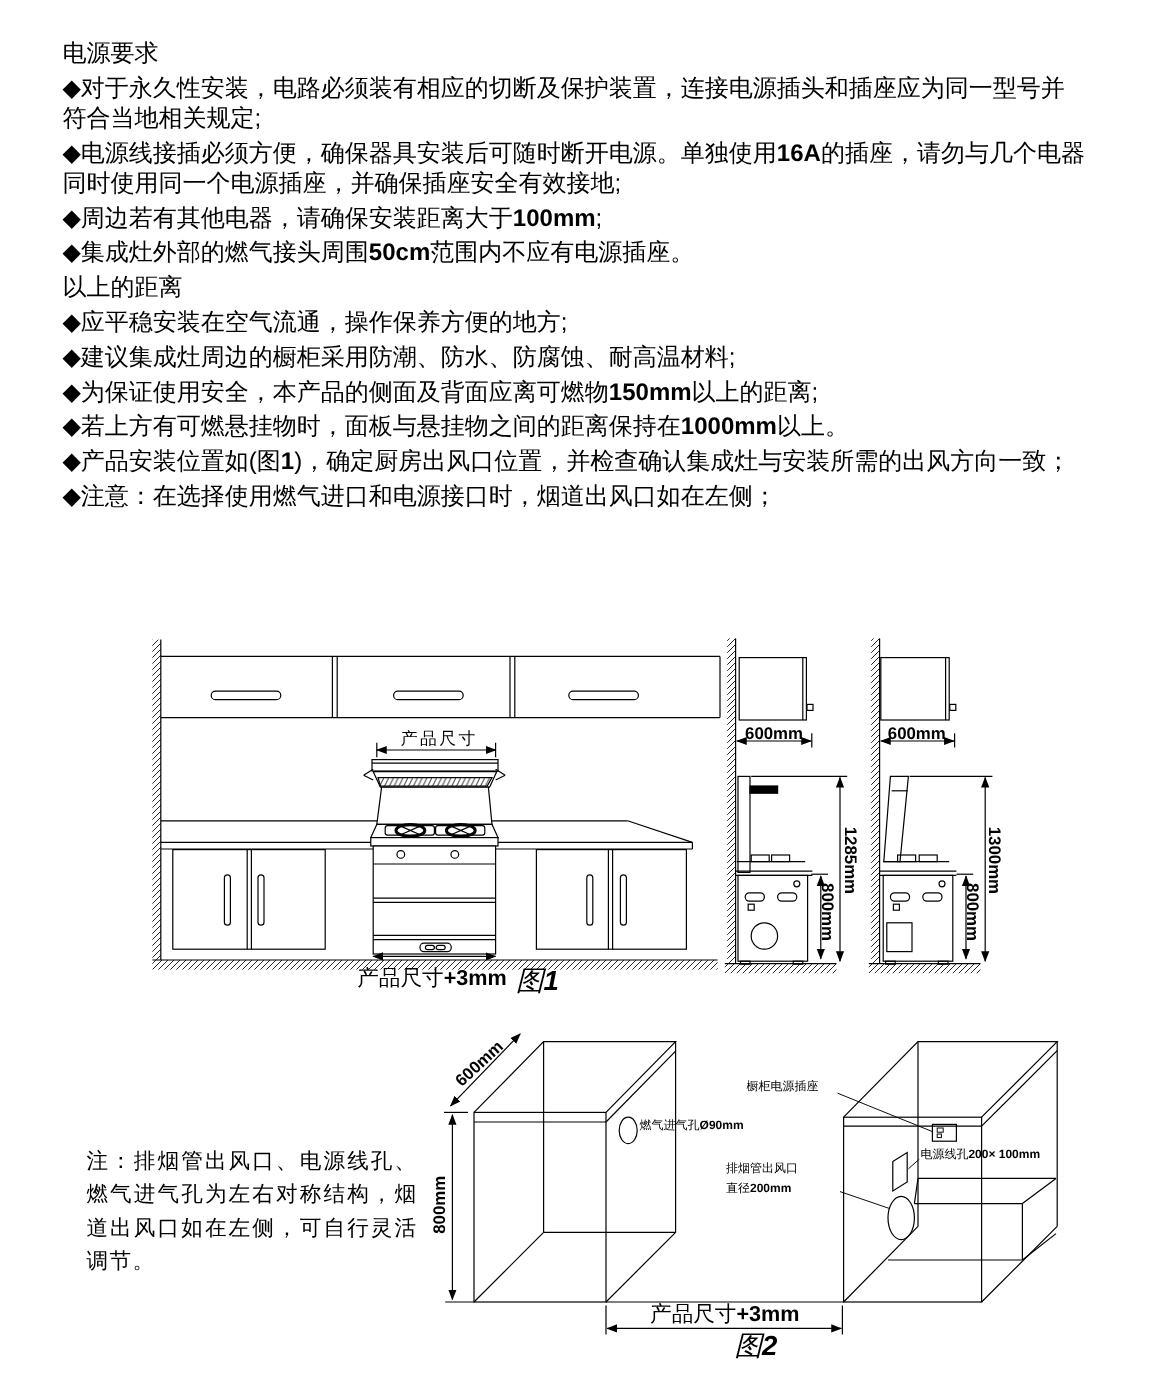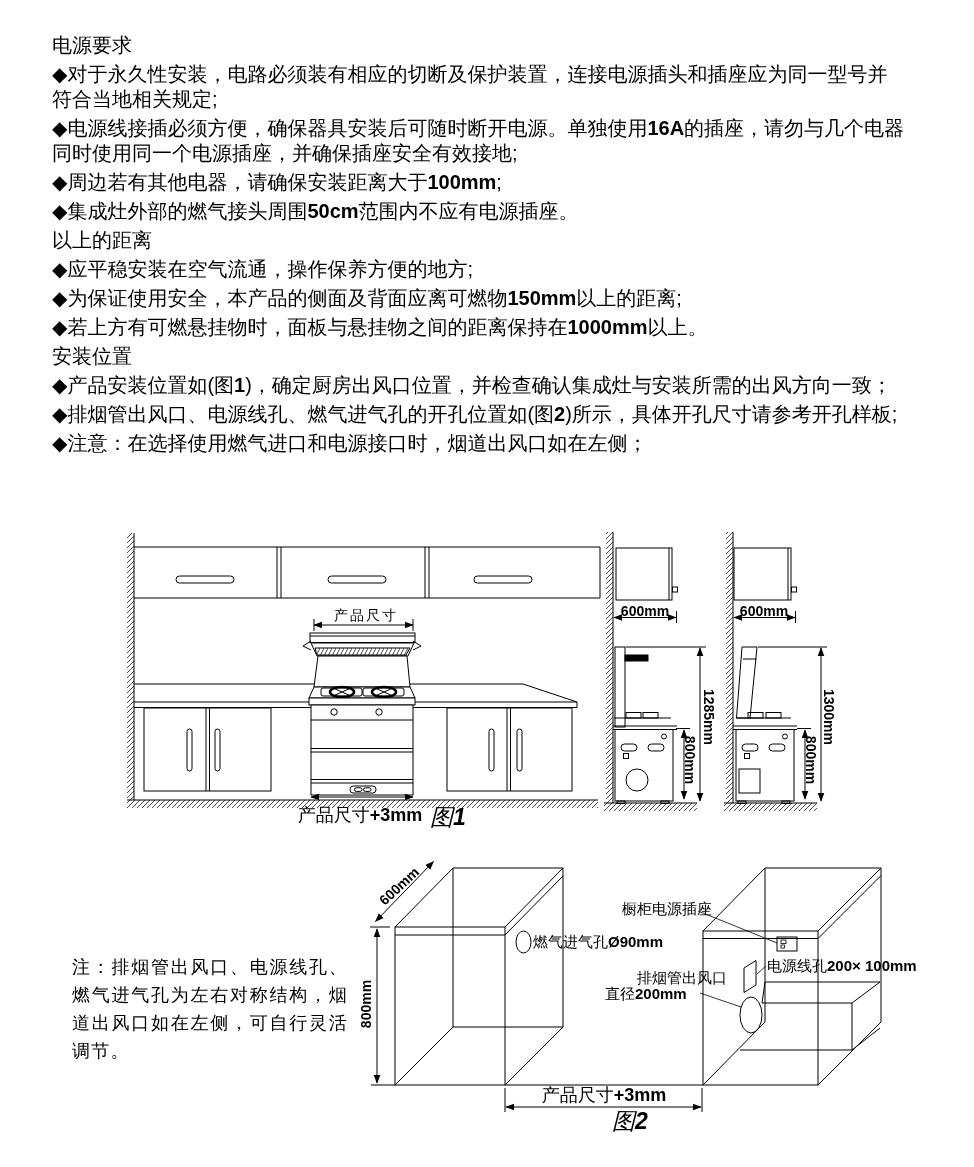--- a/index.html
+++ b/index.html
@@ -2,21 +2,21 @@
 <html><head>
 <meta charset="utf-8">
 <style>
   html,body{margin:0;padding:0;background:#fff;}
   .page{position:relative;width:974px;height:1167px;background:#fff;color:#000;
         font-family:"Liberation Sans","DejaVu Sans",sans-serif;overflow:hidden;}
   .doc{position:absolute;left:40px;top:33px;width:918px;font-size:20px;line-height:25px;margin-left:12px;}
   .doc .h{margin:0 0 4px 0;}
   .doc p{margin:0 0 4px 0;white-space:pre-line;}
   svg.art{position:absolute;left:0;top:0;pointer-events:none;}
-  .lbl{position:absolute;white-space:nowrap;font-size:15px;line-height:1;}
+  .lbl{position:absolute;white-space:nowrap;font-size:10px;line-height:1;}
   .dim{font-weight:700;font-size:14px;}
   .ctr{transform:translate(-50%,-50%);}
   .r90{transform:translate(-50%,-50%) rotate(90deg);}
   .rm90{transform:translate(-50%,-50%) rotate(-90deg);}
   .rdiag{transform:translate(-50%,-50%) rotate(-43deg);}
   .fig-cap{font-size:23px;font-style:italic;}
   .big{font-size:18px;}
   .tdl{font-size:14px;letter-spacing:2px;}
   .note{position:absolute;left:72px;top:953px;width:276px;font-size:18px;line-height:28px;
         text-align:justify;letter-spacing:1.2px;}
@@ -29,25 +29,24 @@
   <div class="doc">
     <div class="h">电源要求</div>
     <p>◆对于永久性安装，电路必须装有相应的切断及保护装置，连接电源插头和插座应为同一型号并
 符合当地相关规定;</p>
     <p>◆电源线接插必须方便，确保器具安装后可随时断开电源。单独使用<b>16A</b>的插座，请勿与几个电器
 同时使用同一个电源插座，并确保插座安全有效接地;</p>
     <p>◆周边若有其他电器，请确保安装距离大于<b>100mm</b>;</p>
     <p>◆集成灶外部的燃气接头周围<b>50cm</b>范围内不应有电源插座。</p>
     <div class="h">以上的距离</div>
     <p>◆应平稳安装在空气流通，操作保养方便的地方;</p>
+    <p>◆建议集成灶周边的橱柜采用防潮、防水、防腐蚀、耐高温材料;</p>
     <p>◆为保证使用安全，本产品的侧面及背面应离可燃物<b>150mm</b>以上的距离;</p>
     <p>◆若上方有可燃悬挂物时，面板与悬挂物之间的距离保持在<b>1000mm</b>以上。</p>
-    <div class="h">安装位置</div>
     <p>◆产品安装位置如(图<b>1</b>)，确定厨房出风口位置，并检查确认集成灶与安装所需的出风方向一致；</p>
-    <p>◆排烟管出风口、电源线孔、燃气进气孔的开孔位置如(图<b>2</b>)所示，具体开孔尺寸请参考开孔样板;</p>
     <p>◆注意：在选择使用燃气进口和电源接口时，烟道出风口如在左侧；</p>
   </div>
 
   <svg class="art" width="974" height="1167" viewBox="0 0 974 1167">
     <defs>
       <pattern id="h1" patternUnits="userSpaceOnUse" width="5" height="5">
         <path d="M0,5 L5,0" stroke="#000" stroke-width="0.7"></path>
       </pattern>
       <pattern id="h2" patternUnits="userSpaceOnUse" width="4" height="8">
         <path d="M0,8 L4,0" stroke="#000" stroke-width="0.7"></path>
@@ -245,19 +244,19 @@
   <div class="lbl dim r90" style="left:829px;top:717px">1300mm</div>
   <div class="lbl dim r90" style="left:811px;top:760px">800mm</div>
   <div class="lbl big ctr" style="left:360px;top:815px">产品尺寸<b>+3mm</b></div>
   <div class="lbl fig-cap" style="left:430px;top:806px">图<b>1</b></div>
 
   <div class="lbl dim rdiag" style="left:399px;top:886px">600mm</div>
   <div class="lbl dim rm90" style="left:366px;top:1004px">800mm</div>
   <div class="lbl" style="left:533px;top:934px">燃气进气孔<b>Ø90mm</b></div>
   <div class="lbl" style="left:622px;top:901px">橱柜电源插座</div>
   <div class="lbl" style="left:767px;top:958px">电源线孔<b>200×</b> <b>100mm</b></div>
-  <div class="lbl" style="left:637px;top:970px">排烟管出风口</div>
+  <div class="lbl" style="left:605px;top:970px">排烟管出风口</div>
   <div class="lbl" style="left:605px;top:986px">直径<b>200mm</b></div>
   <div class="lbl big ctr" style="left:604px;top:1095px">产品尺寸<b>+3mm</b></div>
   <div class="lbl fig-cap" style="left:612px;top:1110px">图<b>2</b></div>
   <div class="note">注：排烟管出风口、电源线孔、燃气进气孔为左右对称结构，烟道出风口如在左侧，可自行灵活调节。</div>
 
 </div>
 
 </body></html>

